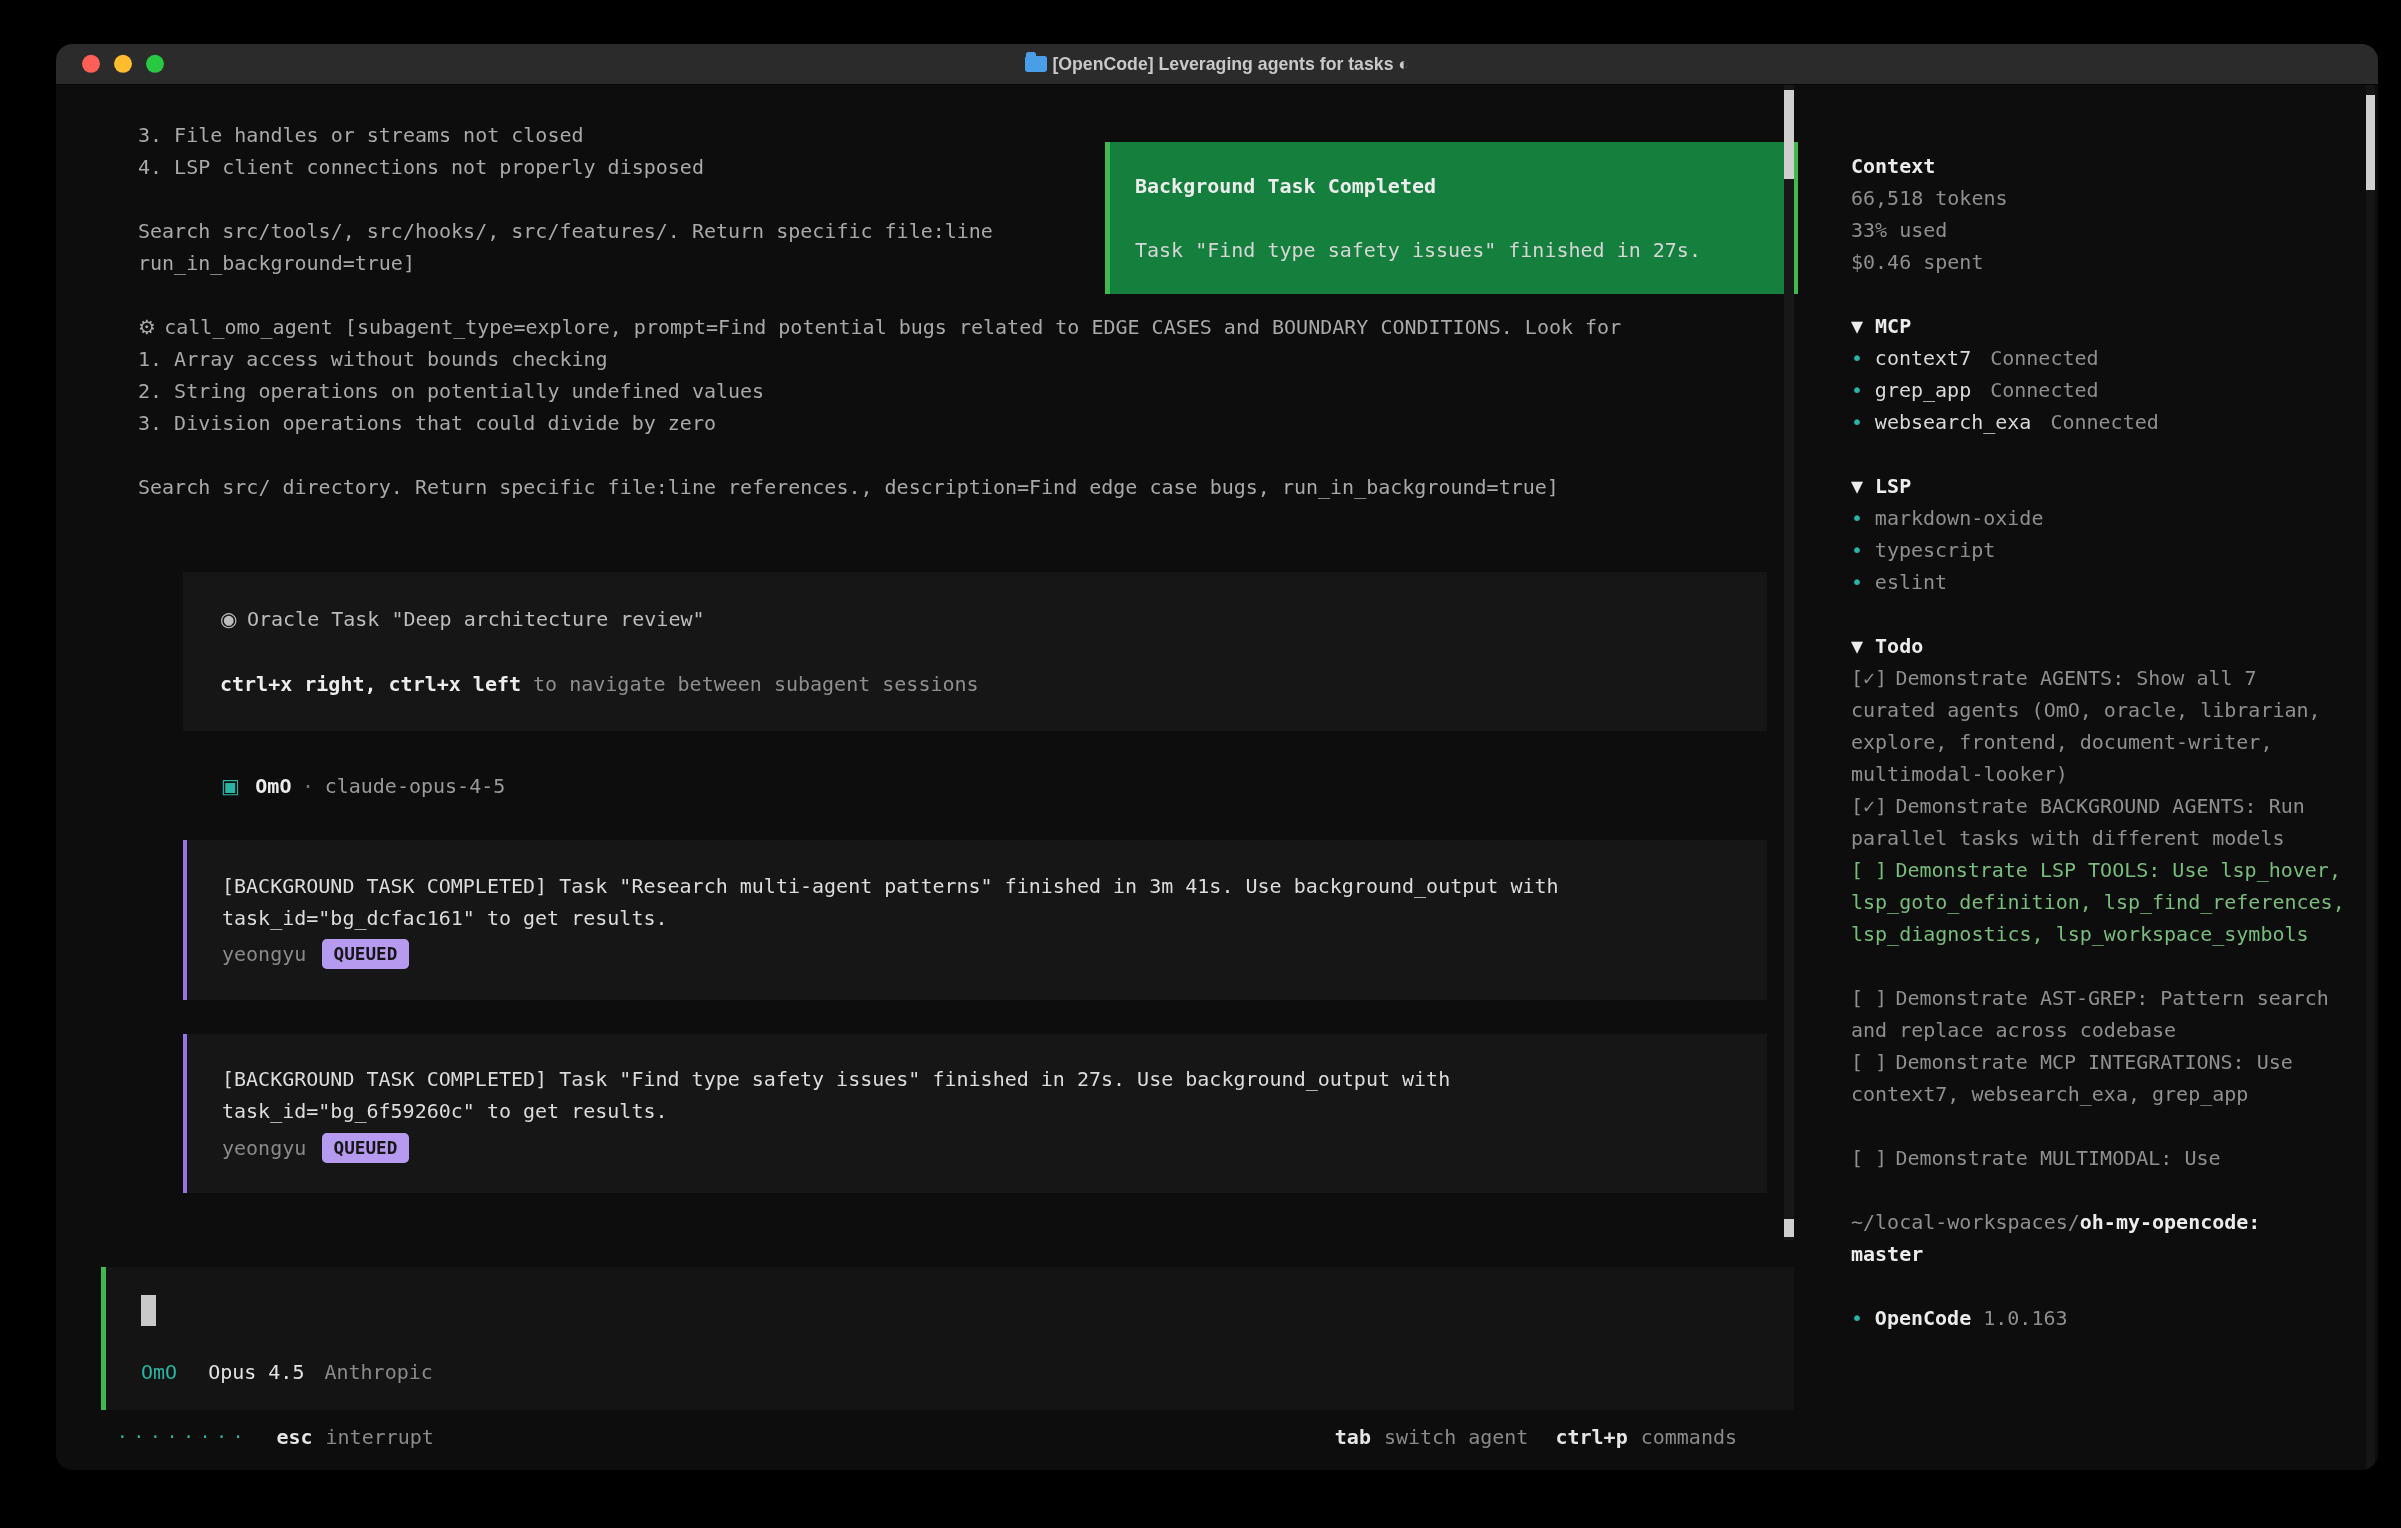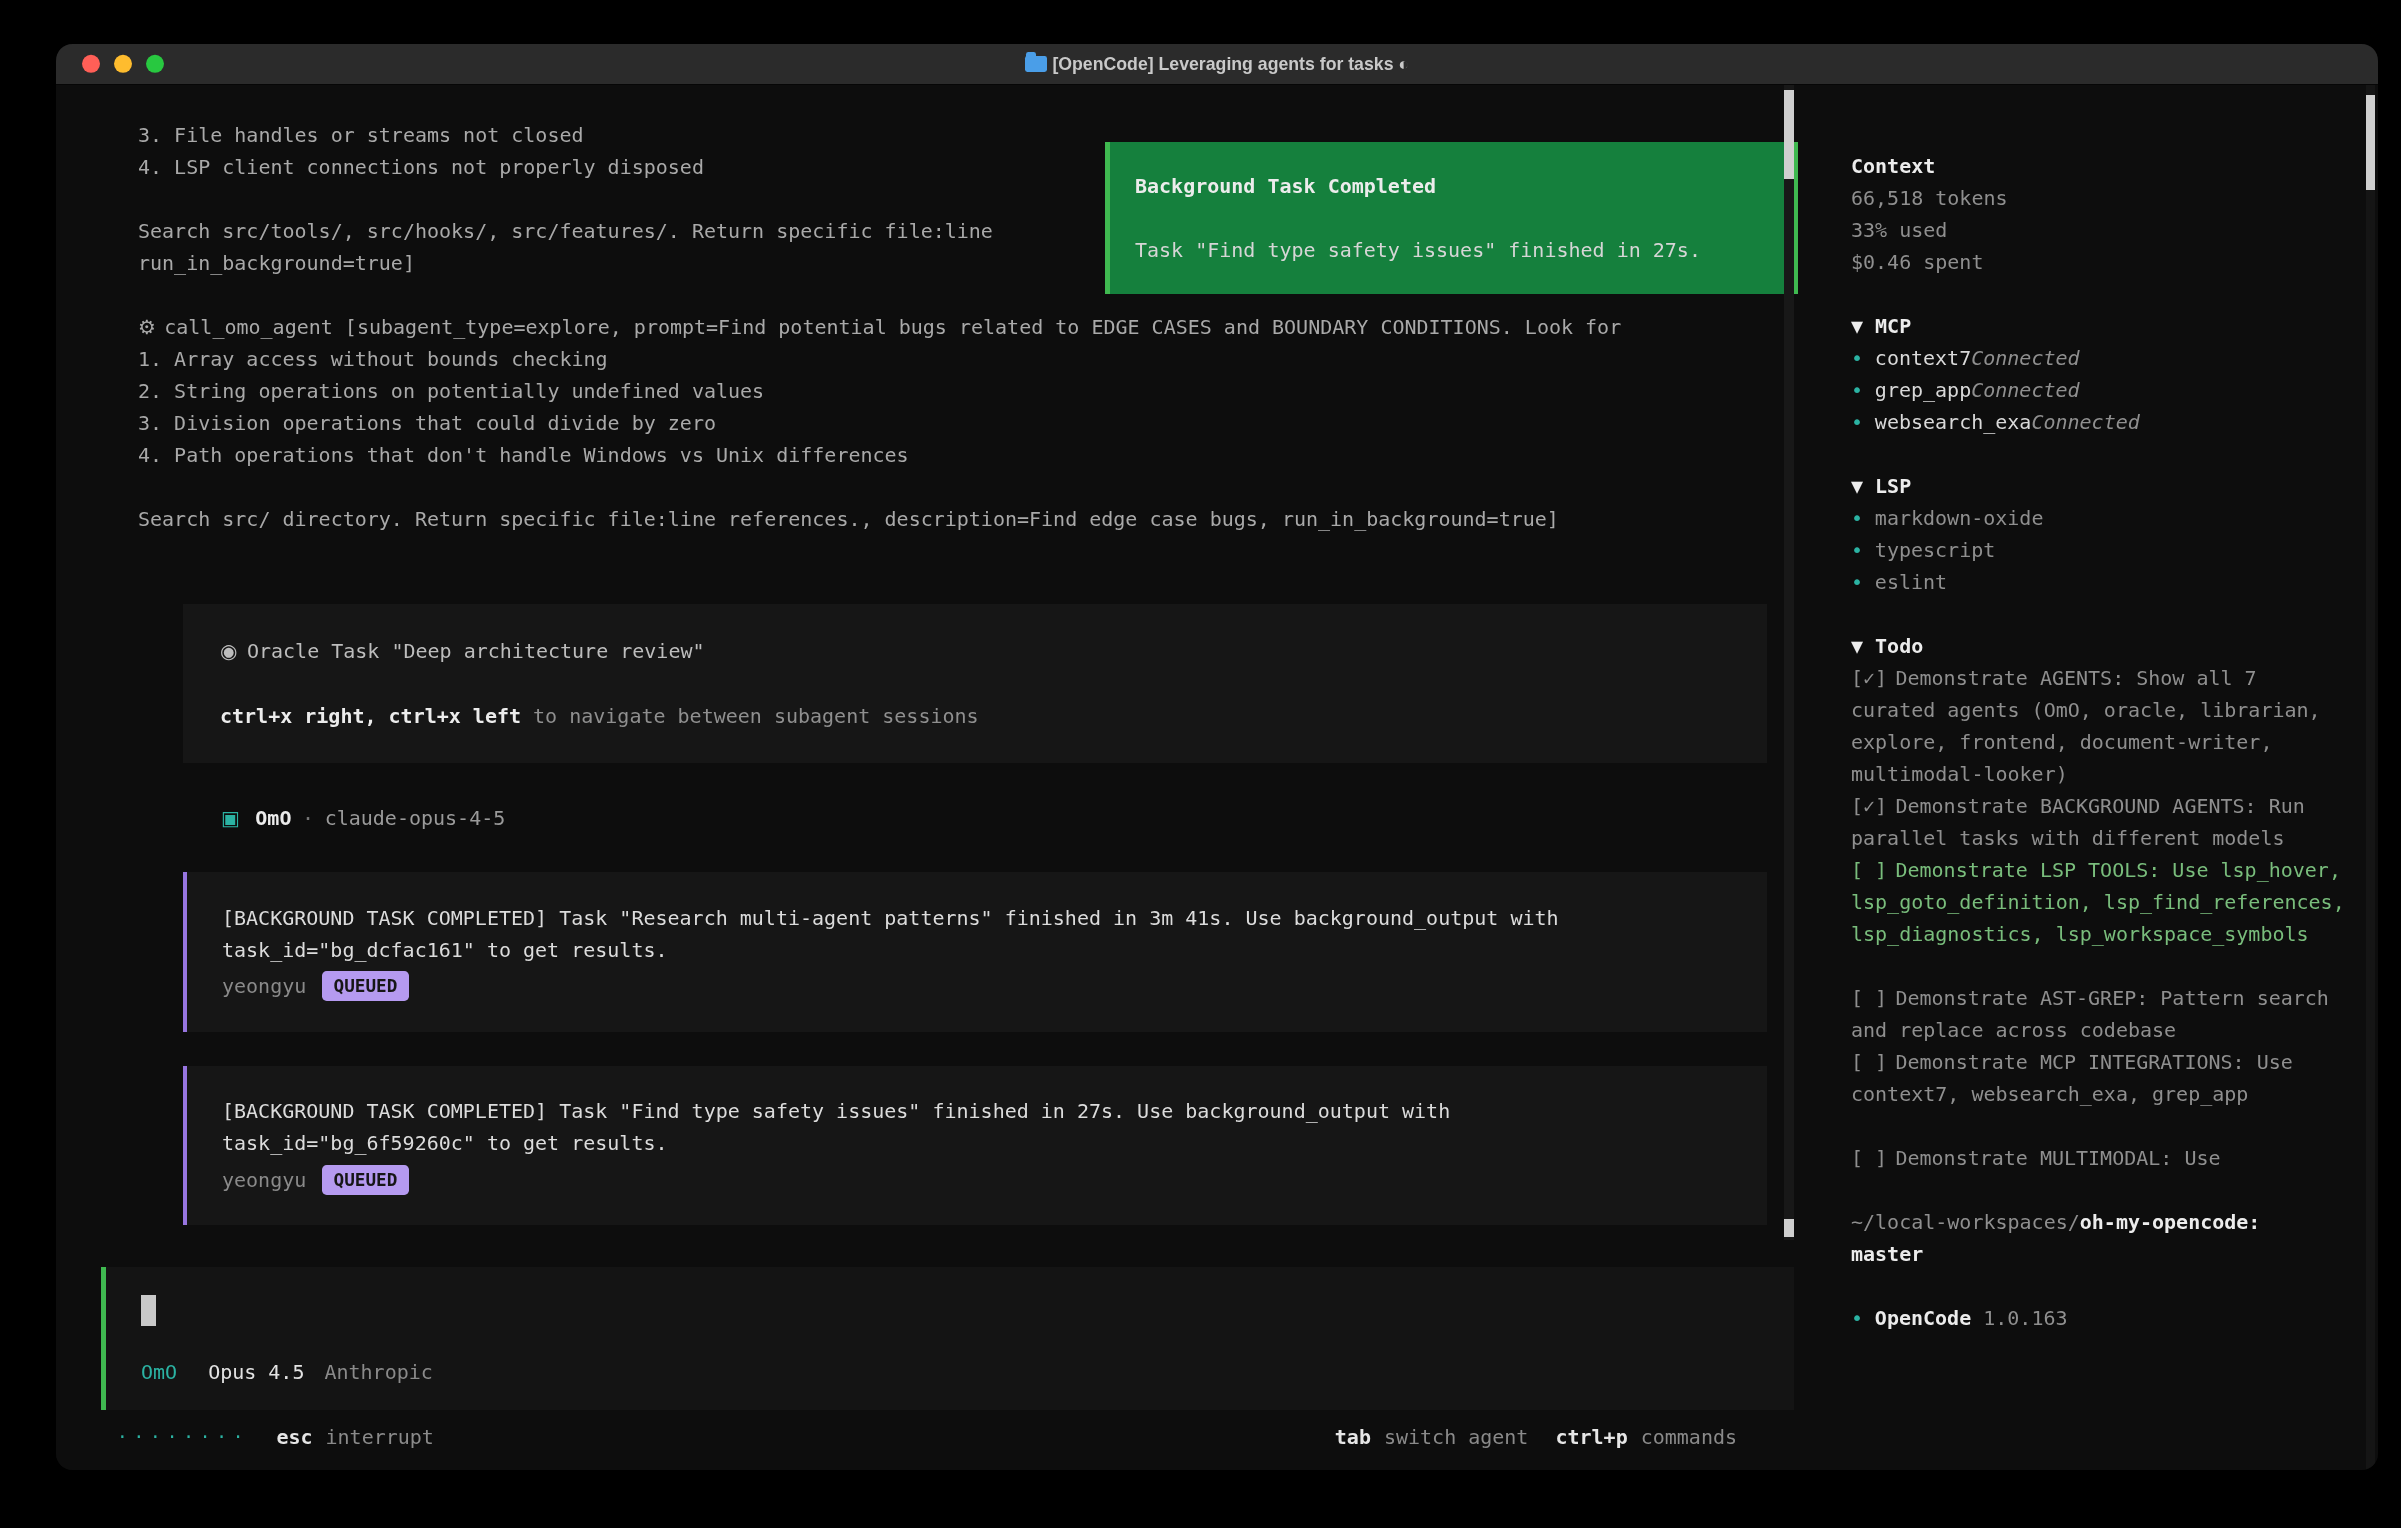--- a/index.html
+++ b/index.html
@@ -77,21 +77,21 @@
   .sb-label{color:#8a8a8a;}
   
   .sidebar{width:552px;box-sizing:border-box;padding:33px 26px 0 25px;position:relative;
     font-size:20px;line-height:32px;}
   .sb-title{color:#ececec;font-weight:700;}
   .section{margin-top:32px;}
   .sec-header{color:#ececec;font-weight:700;}
   .dim{color:#8f8f8f;}
   .bullet{color:#2bb3a3;margin-right:11.8px;}
   .mcp-name{color:#d9d9d9;}
-  .mcp-status{color:#8f8f8f;margin-left:0;font-style:italic;}
+  .mcp-status{color:#8f8f8f;margin-left:19px;}
   .todo-item{color:#8f8f8f;}
   .todo-item.active{color:#79bd7c;}
   .todo-check{margin-right:8.3px;white-space:pre;}
   .gap-before{margin-top:32px;}
   .ws-path{color:#8f8f8f;}
   .ws-repo,.ws-branch{color:#ececec;font-weight:700;}
   .foot-name{color:#ececec;font-weight:700;}
   .side-track{position:absolute;right:3px;top:0;height:100%;width:9.5px;background:#151515;}
   .side-thumb{position:absolute;right:3px;top:9.5px;width:9.5px;height:95px;background:#cfcfcf;}
 </style>
@@ -120,21 +120,20 @@
         <div class="log-line">3. File handles or streams not closed</div>
         <div class="log-line">4. LSP client connections not properly disposed</div>
         <div class="blank"></div>
         <div class="log-line">Search src/tools/, src/hooks/, src/features/. Return specific file:line</div>
         <div class="log-line">run_in_background=true]</div>
         <div class="blank"></div>
         <div class="log-line"><span class="gear">⚙</span><span>call_omo_agent [subagent_type=explore, prompt=Find potential bugs related to EDGE CASES and BOUNDARY CONDITIONS. Look for</span></div>
         <div class="log-line">1. Array access without bounds checking</div>
         <div class="log-line">2. String operations on potentially undefined values</div>
         <div class="log-line">3. Division operations that could divide by zero</div>
-        <div class="log-line">4. Path operations that don't handle Windows vs Unix differences</div>
         <div class="blank"></div>
         <div class="log-line">Search src/ directory. Return specific file:line references., description=Find edge case bugs, run_in_background=true]</div>
 
         <div class="oracle">
           <div class="oracle-title">
             <span class="oracle-icon">◉</span><span>Oracle Task "Deep architecture review"</span>
           </div>
           <div class="oracle-hint">
             <span class="hint-keys">ctrl+x right, ctrl+x left</span><span class="hint-text"> to navigate between subagent sessions</span>
           </div>

